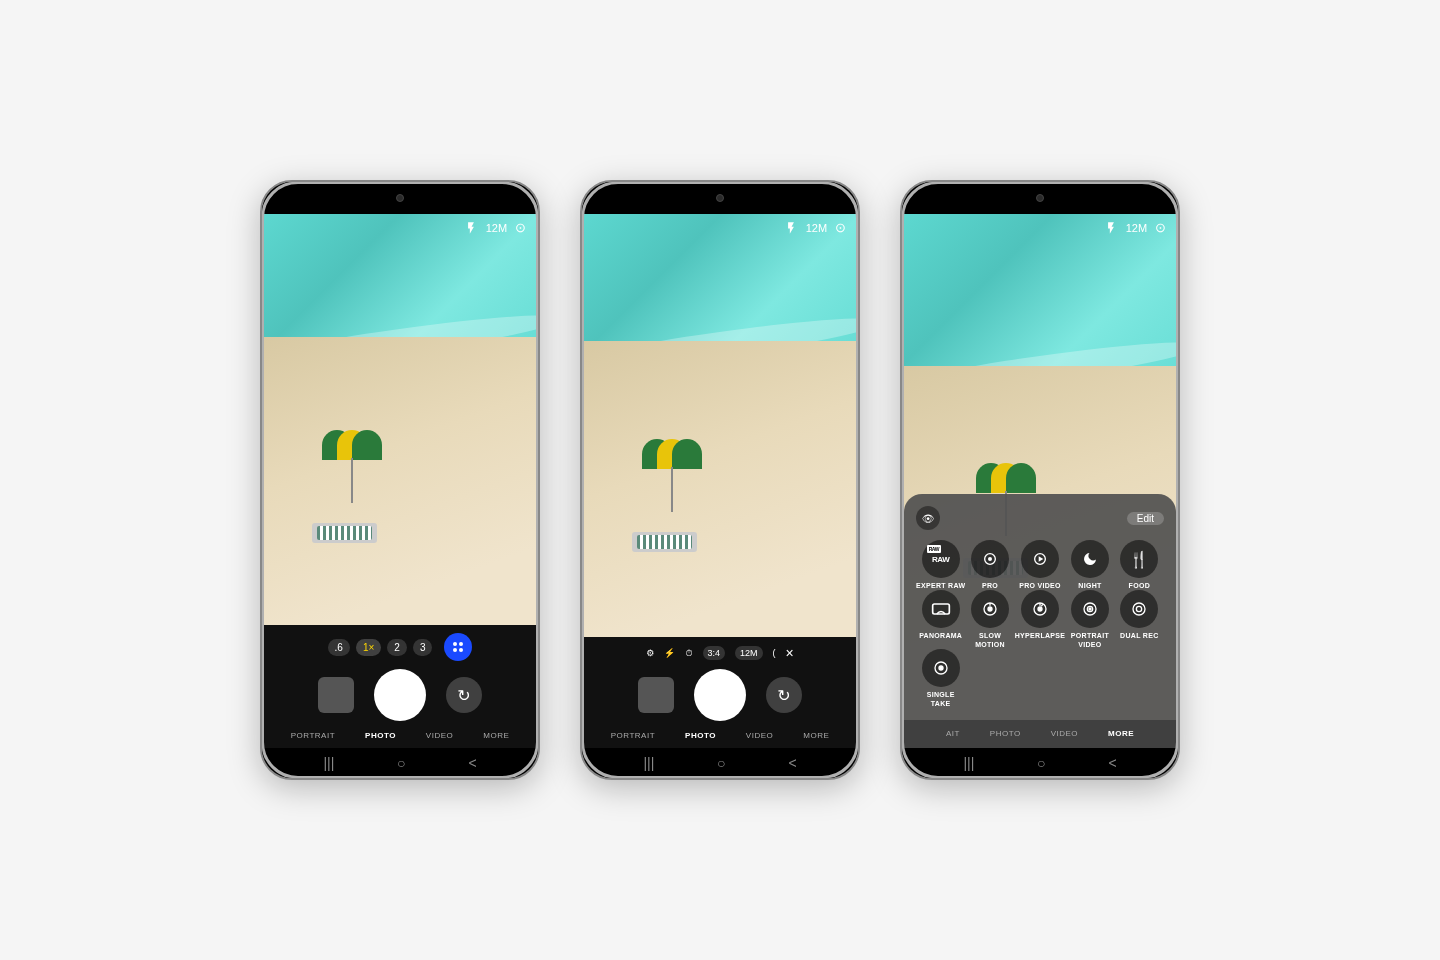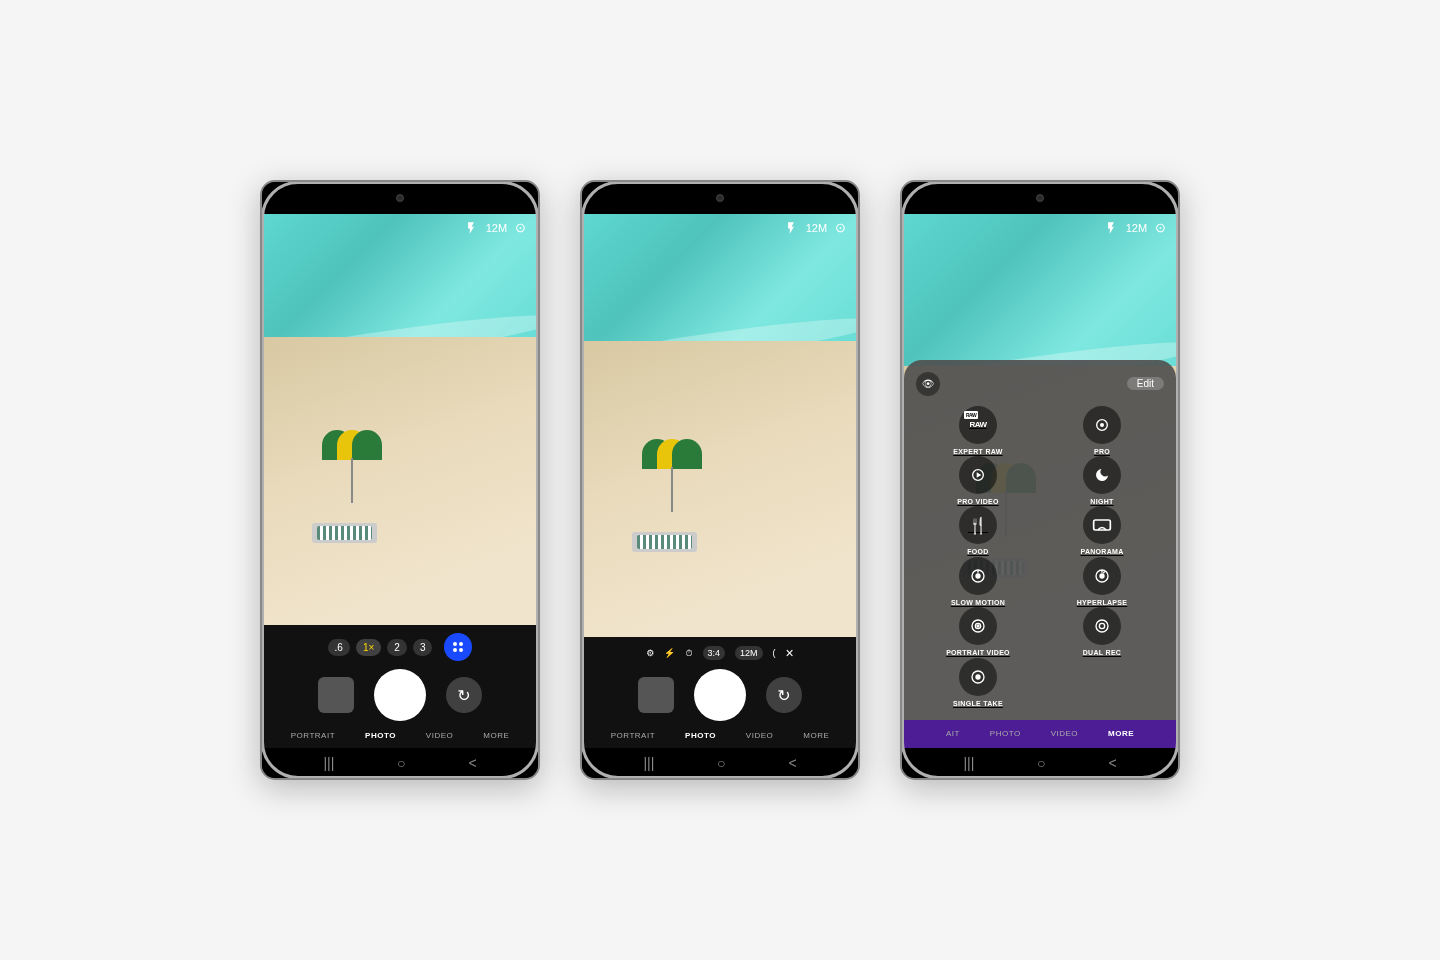--- a/index.html
+++ b/index.html
@@ -13,21 +13,21 @@
       gap: 40px;
       font-family: 'Arial', sans-serif;
       overflow: hidden;
     }
 
     
     .phone {
       width: 280px;
       height: 600px;
       background: #1a1a1a;
-      border-radius: 15px;
+      border-radius: 32px;
       border: 2px solid #888;
       position: relative;
       overflow: hidden;
       box-shadow: 0 8px 32px rgba(0,0,0,0.25), inset 0 0 0 1px #555;
       display: flex;
       flex-direction: column;
     }
 
     
     .phone::before {
@@ -402,23 +402,22 @@
       color: #fff;
       font-size: 10px;
       background: rgba(255,255,255,0.2);
       border-radius: 10px;
       padding: 1px 10px;
     }
 
     
     .more-menu-grid {
       display: grid;
-      grid-template-columns: repeat(2, 1fr);
+      grid-template-columns: repeat(5, 1fr);
       gap: 0;
-      text-decoration: underline;
     }
     .menu-item {
       display: flex;
       flex-direction: column;
       align-items: center;
       gap: 4px;
       cursor: pointer;
     }
     .menu-item-icon {
       width: 38px;
@@ -436,21 +435,21 @@
       font-size: 7px;
       font-weight: 600;
       text-align: center;
       letter-spacing: 0.3px;
       text-transform: uppercase;
       line-height: 1.2;
     }
 
     
     .cam3-bottom {
-      background: #4c1d95;
+      background: #404040;
       padding: 5px 0 2px;
       flex-shrink: 0;
     }
   </style>
 </head>
 <body>
 
 <div class="phone">
   <div class="phone-side-btn-right"></div>
   <div class="phone-side-btn-left1"></div>

